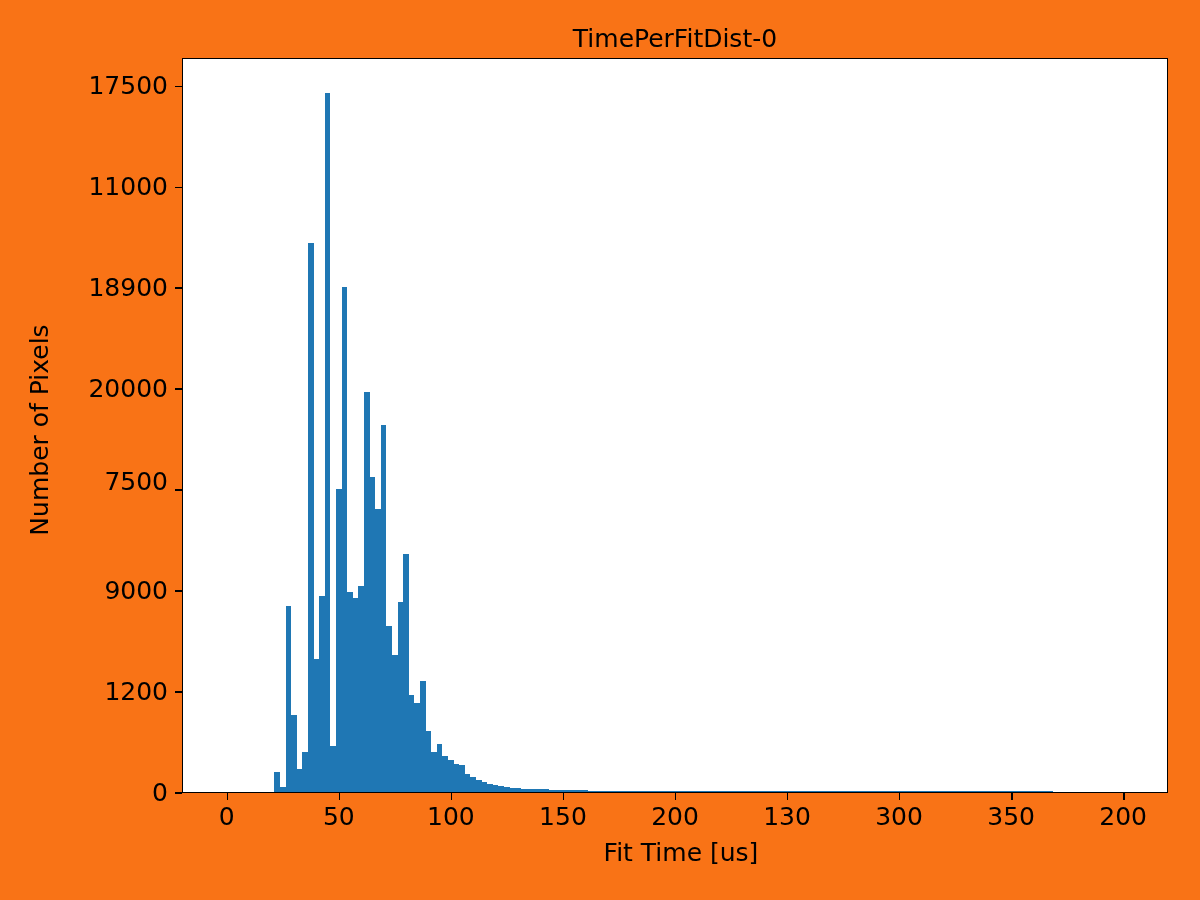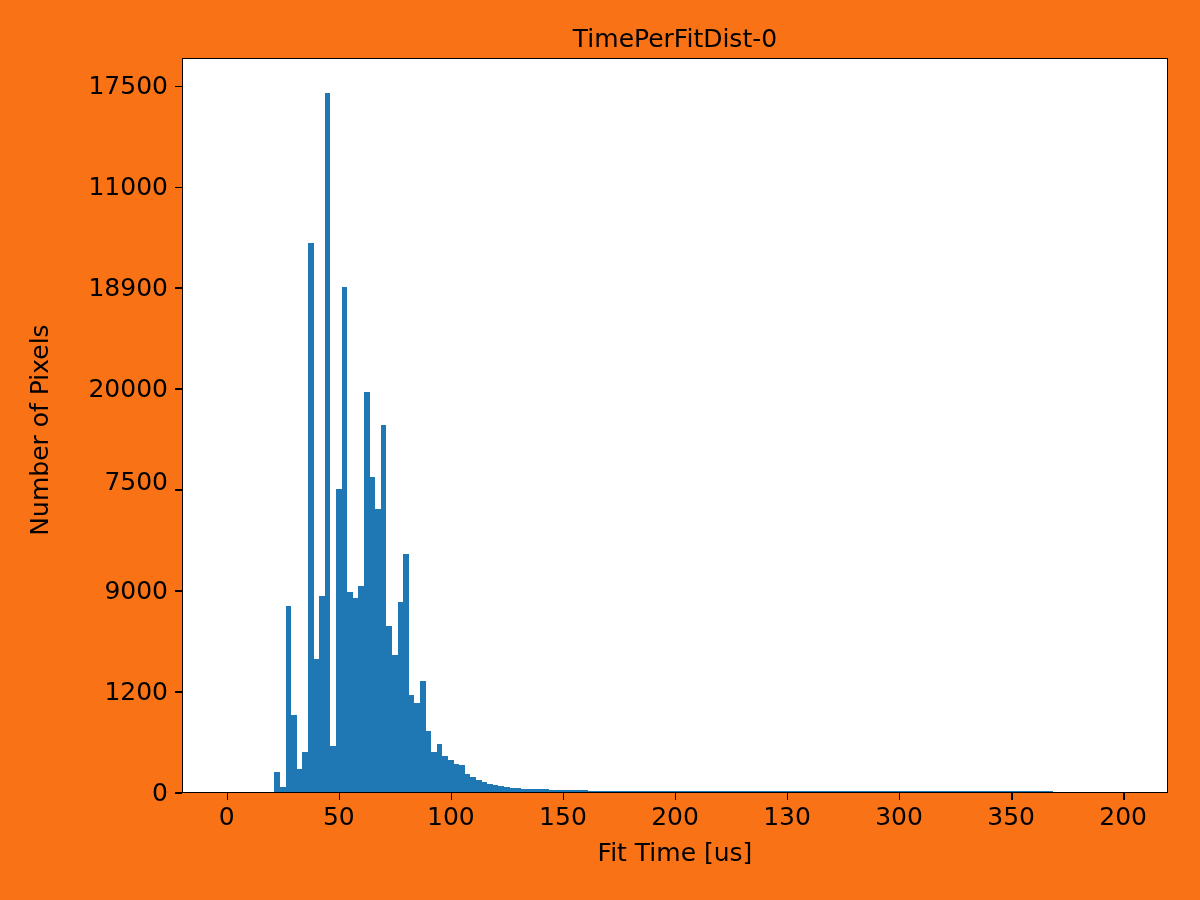--- a/index.html
+++ b/index.html
@@ -92,21 +92,21 @@
   }
   #ytick-labels-box {
     position: absolute;
     left: 0;
     top: 0;
     width: 168px;
     height: 900px;
   }
   #xlabel {
     position: absolute;
-    left: 182px;
+    left: 188px;
     top: 838px;
     width: 986px;
     text-align: center;
     font-size: 25px;
     color: #000000;
     white-space: nowrap;
     line-height: 30px;
   }
   #ylabel {
     position: absolute;

